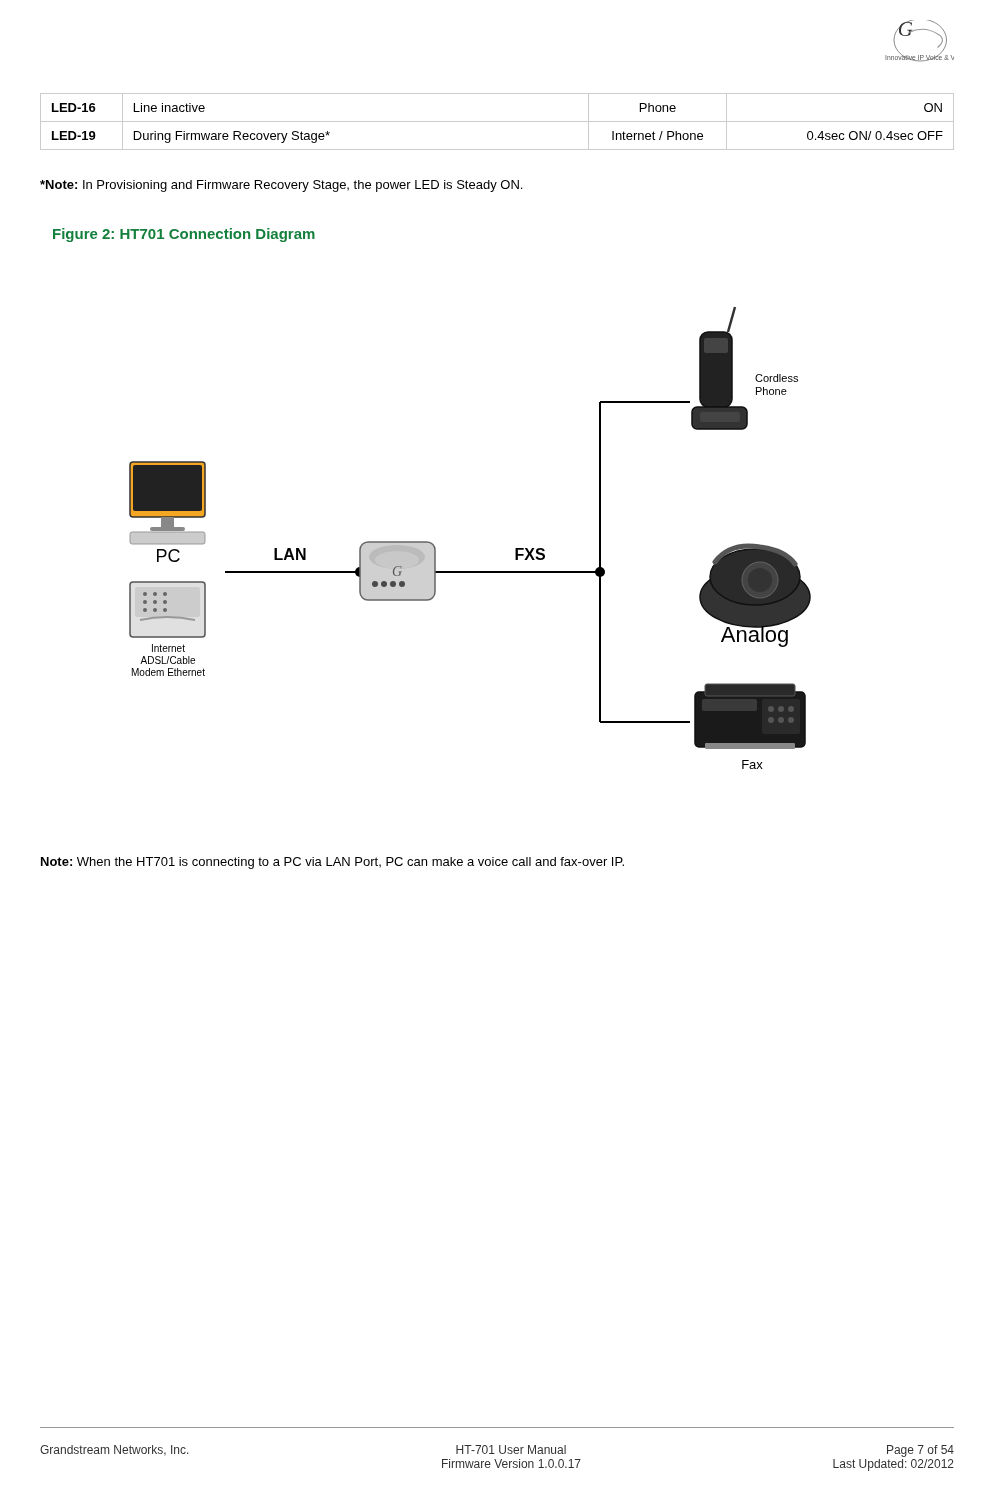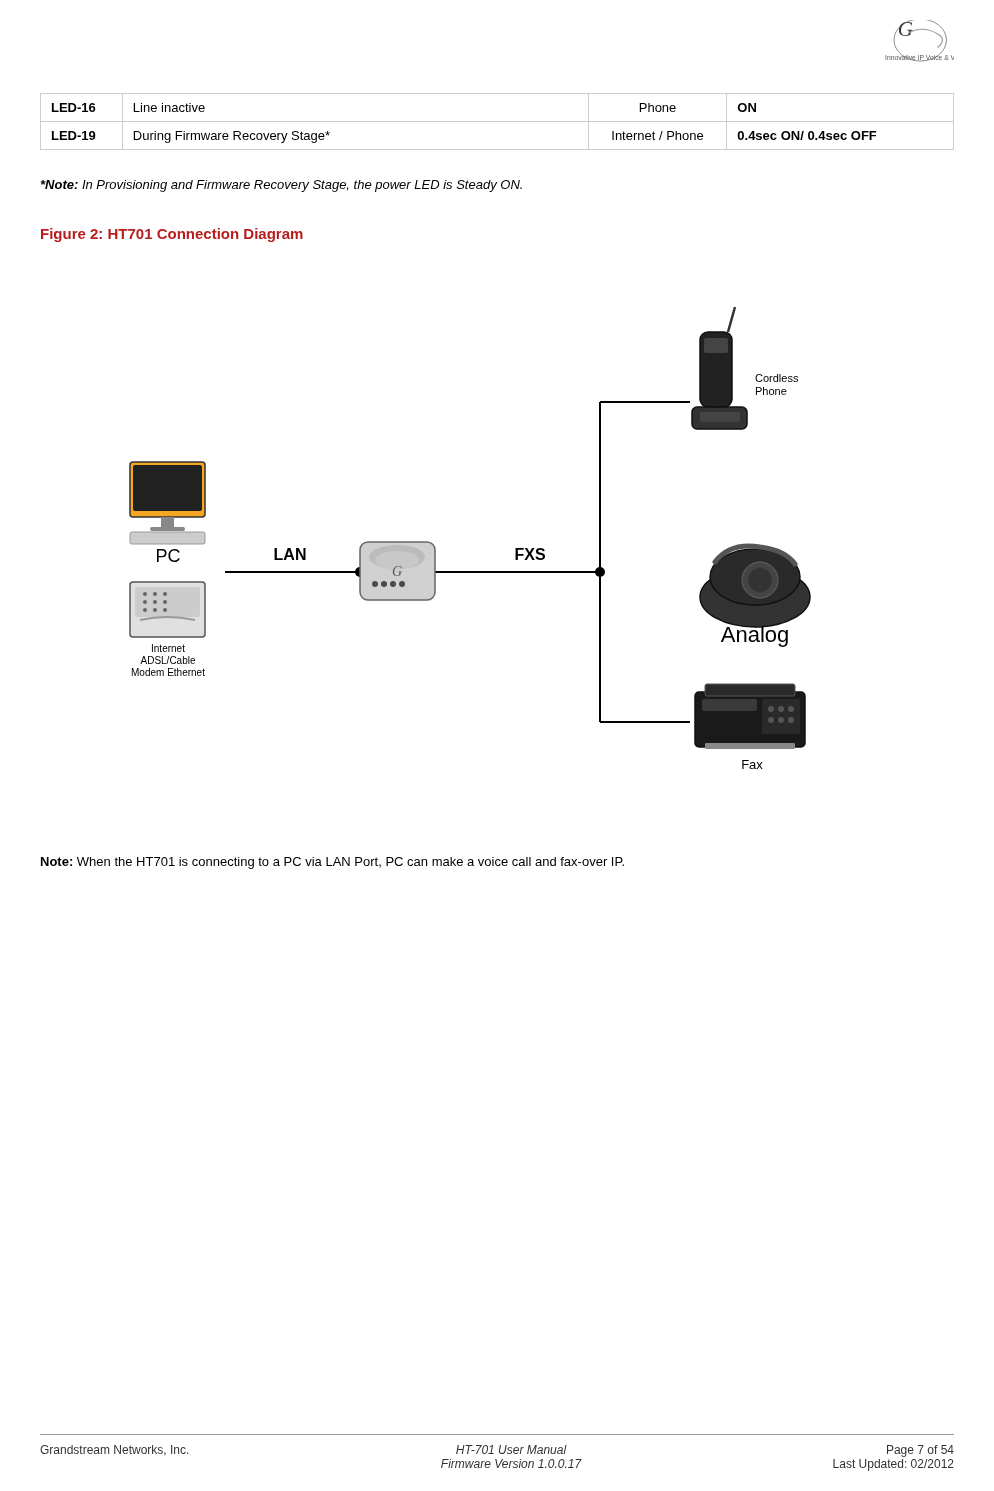--- a/index.html
+++ b/index.html
@@ -48,40 +48,38 @@
       width: 65px;
     }
     .led-table .desc-col {
       width: 370px;
     }
     .led-table .device-col {
       text-align: center;
       width: 110px;
     }
     .led-table .status-col {
-      text-align: left;
+      text-align: right;
       width: 180px;
-      font-weight: bold;
     }
 
     .note-text {
       margin: 10px 0 20px 0;
       font-size: 13px;
       line-height: 1.5;
-      font-style: italic;
     }
     .note-text strong {
       font-weight: bold;
     }
 
     .figure-title {
-      color: #b91c1c;
+      color: #15803d;
       font-weight: bold;
       font-size: 15px;
-      margin: 10px 0 20px 0;
+      margin: 10px 0 20px 12px;
     }
 
     
     .diagram-area {
       position: relative;
       width: 100%;
       height: 560px;
       margin: 0 auto 20px auto;
     }
 
@@ -104,29 +102,28 @@
       font-weight: bold;
     }
 
     
     .footer {
       position: absolute;
       bottom: 20px;
       left: 40px;
       right: 40px;
       border-top: 1px solid #999;
-      padding-top: 8px;
+      padding-top: 15px;
       display: flex;
       justify-content: space-between;
       font-size: 12px;
       color: #333;
     }
     .footer-center {
       text-align: center;
-      font-style: italic;
     }
   </style>
 </head>
 <body>
 
 <div class="page-wrapper">
 
   <div class="logo-area">
     <div>
       <svg class="logo-svg" viewBox="0 0 160 70" xmlns="http://www.w3.org/2000/svg">

